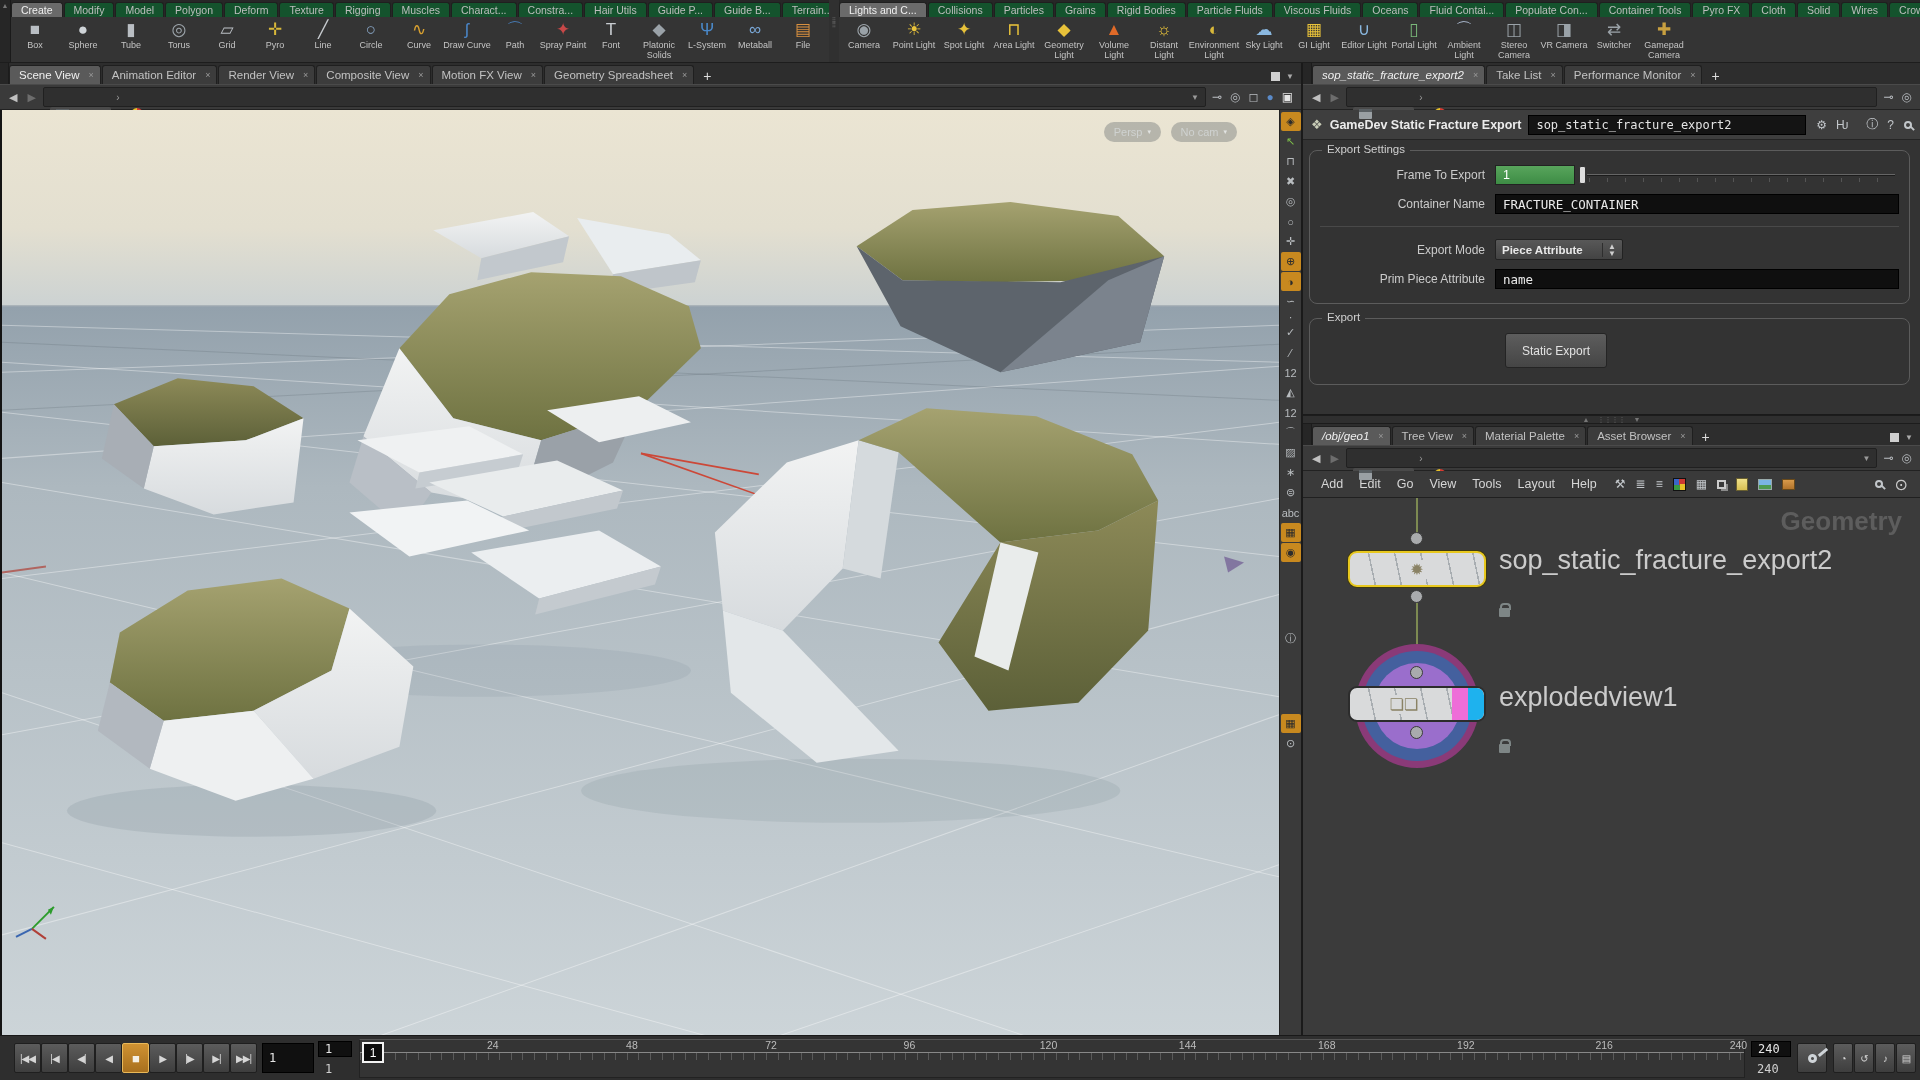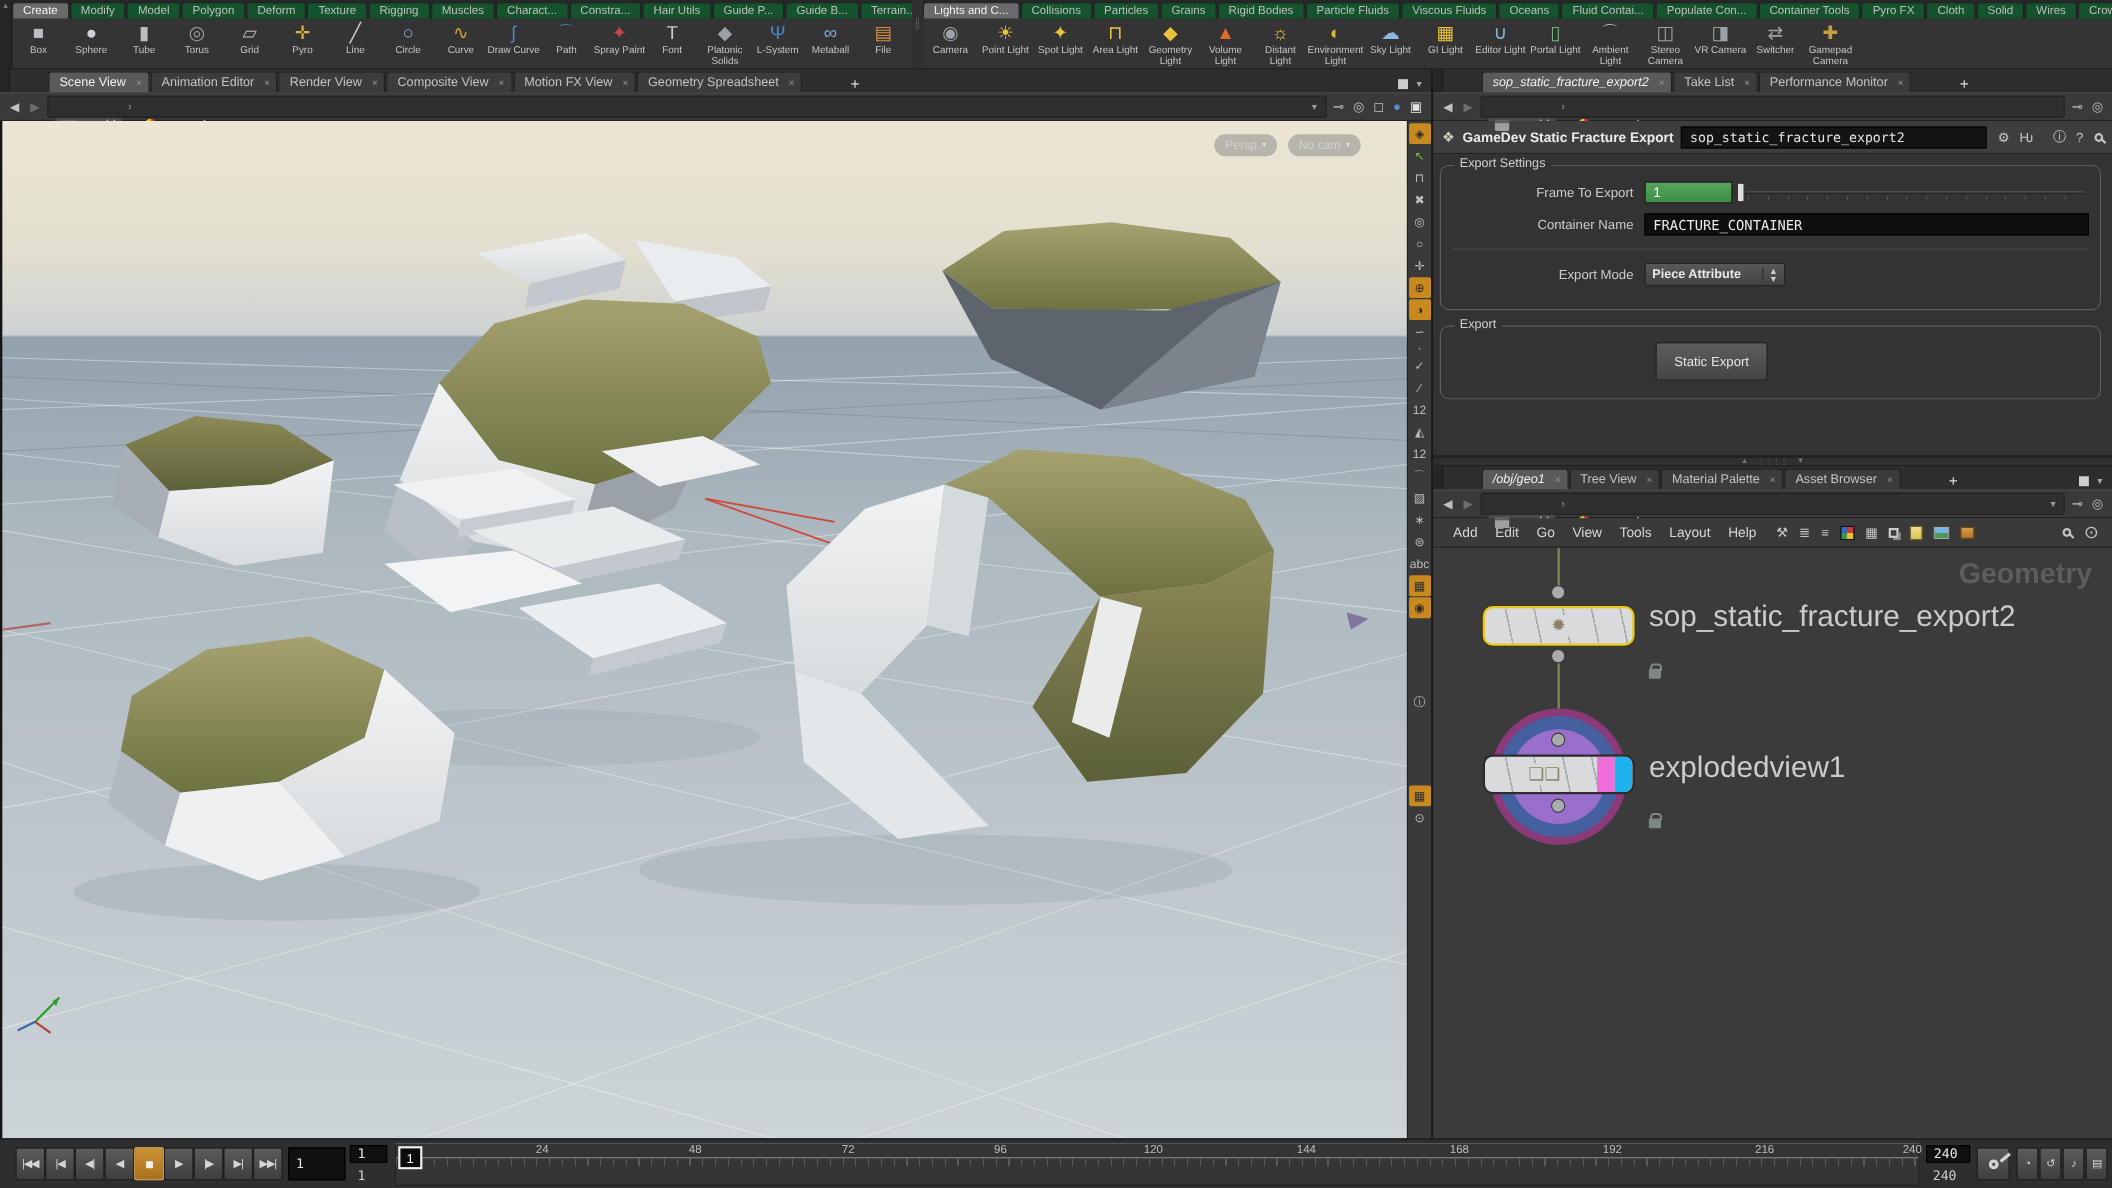--- a/index.html
+++ b/index.html
@@ -21,21 +21,21 @@
   .tool { width:48px; flex:0 0 auto; display:flex; flex-direction:column; align-items:center; font-size:9px; color:#c4c4c4; line-height:9.5px; text-align:center; }
   .shelf-set.right .tool { width:50px; }
   .tool .tglyph { font-size:17px; height:22px; line-height:22px; }
 
   
   #main { display:flex; height:972px; }
   #left-pane { width:1303px; display:flex; flex-direction:column; border-right:2px solid #1a1a1a; }
   #right-panel { flex:1; display:flex; flex-direction:column; }
 
   
-  .pane-tabs { height:21px; background:#2d2d2d; display:flex; align-items:flex-end;gap:35px; }
+  .pane-tabs { height:21px; background:#2d2d2d; display:flex; align-items:flex-end; }
   .ptab-handle { width:9px; height:21px; background:#262626; border-right:1px solid #1c1c1c; }
   .ptab { height:19px; display:flex; align-items:center; background:#3c3c3c; border:1px solid #1f1f1f; border-bottom:none;
     border-radius:3px 3px 0 0; margin-right:1px; padding:0 4px 0 9px; font-size:11.5px; color:#c2c2c2; white-space:nowrap; }
   .ptab.active { background:#5a5a5a; color:#efefef; }
   .ptab.italic span:first-child { font-style:italic; }
   .ptab .x { font-size:9px; color:#999; margin-left:7px; padding:0 2px; }
   .ptab-plus { color:#ddd; font-size:14px; padding:0 8px; }
   .pane-corner { margin-left:auto; display:flex; align-items:center; gap:6px; padding:0 7px 3px 0; }
   .pane-corner .sq { width:9px; height:9px; background:#cfcfcf; }
   .pane-corner .ar { color:#aaa; font-size:8px; }
@@ -791,20 +791,24 @@
             <span class="pfield mono">FRACTURE_CONTAINER</span>
           </div>
           <div class="psep"></div>
           <div class="prow">
             <span class="plabel">Export Mode</span>
             <span class="pdrop">
               <span>Piece Attribute</span>
                 <span class="ud">▲<br>▼</span>
             </span>
           </div>
+          <div class="prow" style="margin-bottom:2px">
+            <span class="plabel">Prim Piece Attribute</span>
+            <span class="pfield mono">name</span>
+          </div>
         </div>
 
         <div class="pgroup" style="padding-bottom:16px">
           <span class="pgroup-label">Export</span>
           <span class="pbtn">Static Export</span>
         </div>
       </div>
     </div>
 
     <div id="splitter">

